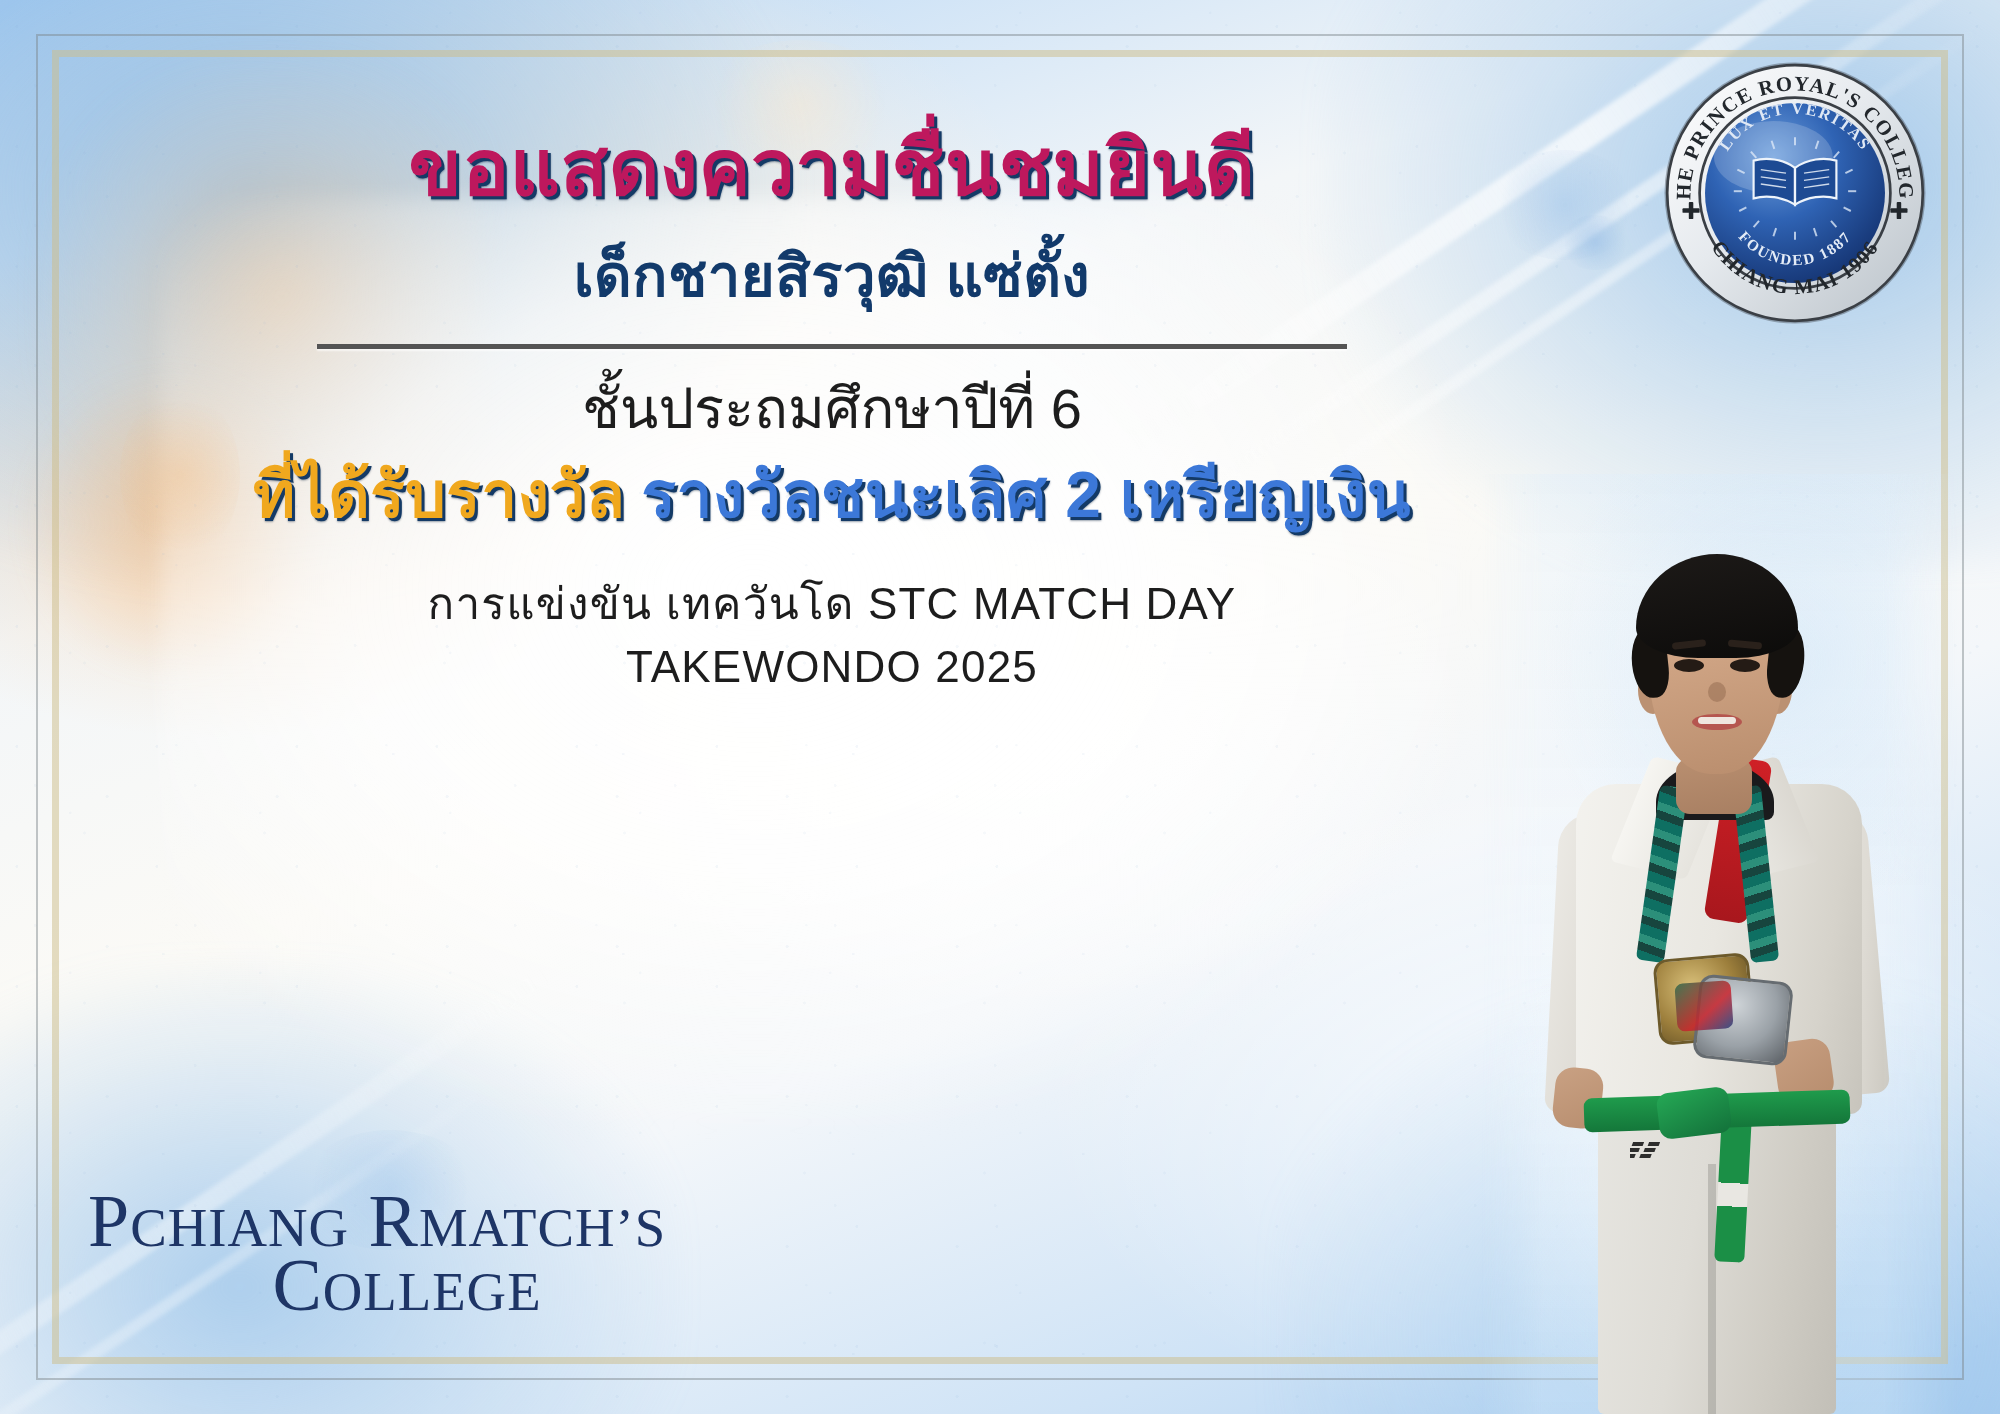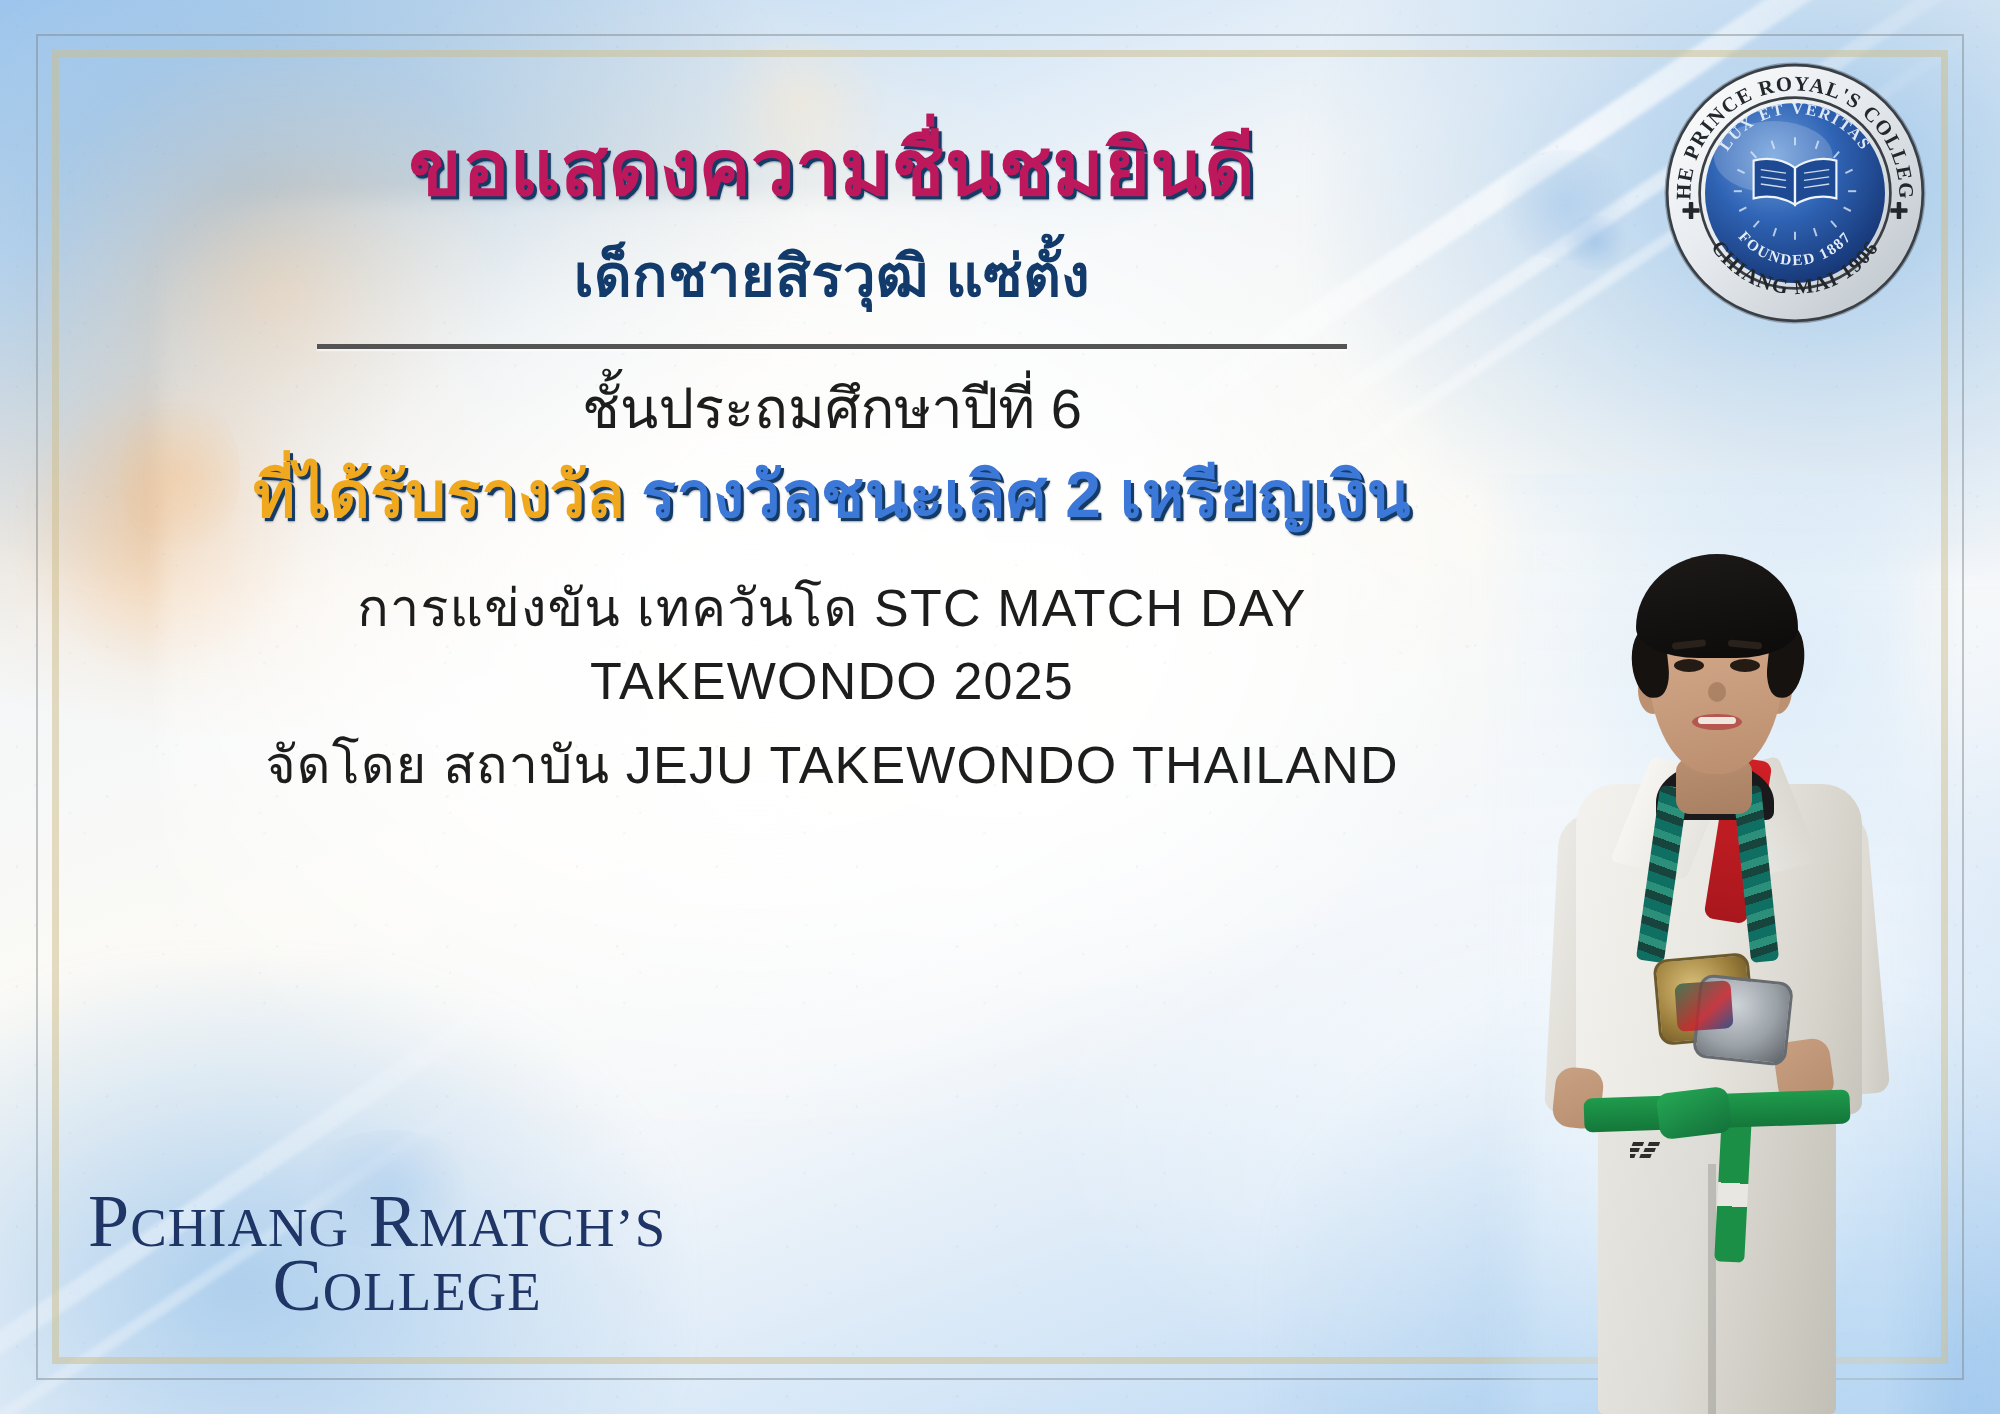--- a/index.html
+++ b/index.html
@@ -176,21 +176,21 @@
     color:#F0A81E;
     text-shadow:3px 3px 0 #143a66, 3px 4px 2px rgba(10,32,60,.40);
   }
   .award-value {
     color:#3C78D8;
     text-shadow:3px 3px 0 #143a66, 3px 4px 2px rgba(10,32,60,.40);
     margin-left:16px;
   }
 
   .detail {
-    font-size:52px;
+    font-size:44px;
     font-weight:400;
     color:#1d1d1d;
     line-height:1.30;
     letter-spacing:1.2px;
   }
   .detail-1 { margin-top:42px; }
   .detail-2 { margin-top:6px; }
   .detail-3 { margin-top:16px; }
   .detail-4 { margin-top:10px; }
   .detail-5 { margin-top:16px; }
@@ -611,21 +611,20 @@
     <div class="grade">ชั้นประถมศึกษาปีที่ 6</div>
 
     <div class="award-line">
       <span class="award-prefix">ที่ได้รับรางวัล</span><span class="award-value">รางวัลชนะเลิศ 2 เหรียญเงิน</span>
     </div>
 
     <div class="detail detail-1">การแข่งขัน เทควันโด STC MATCH DAY</div>
 
     <div class="detail detail-2">TAKEWONDO 2025</div>
 
-    <div class="detail detail-3">จัดโดย สถาบัน JEJU TAKEWONDO THAILAND</div>
 
 
 
   </div>
 
   <div class="wordmark">
     <div class="wm-prince"><span style="font-size:1em">P</span><span>CHIANG</span><span style="font-size:1em"> </span><span style="font-size:1em">R</span><span>MATCH</span><span>’S</span></div>
     <div class="wm-college"><span style="font-size:1em">C</span><span>OLLEGE</span></div>
   </div>
 

